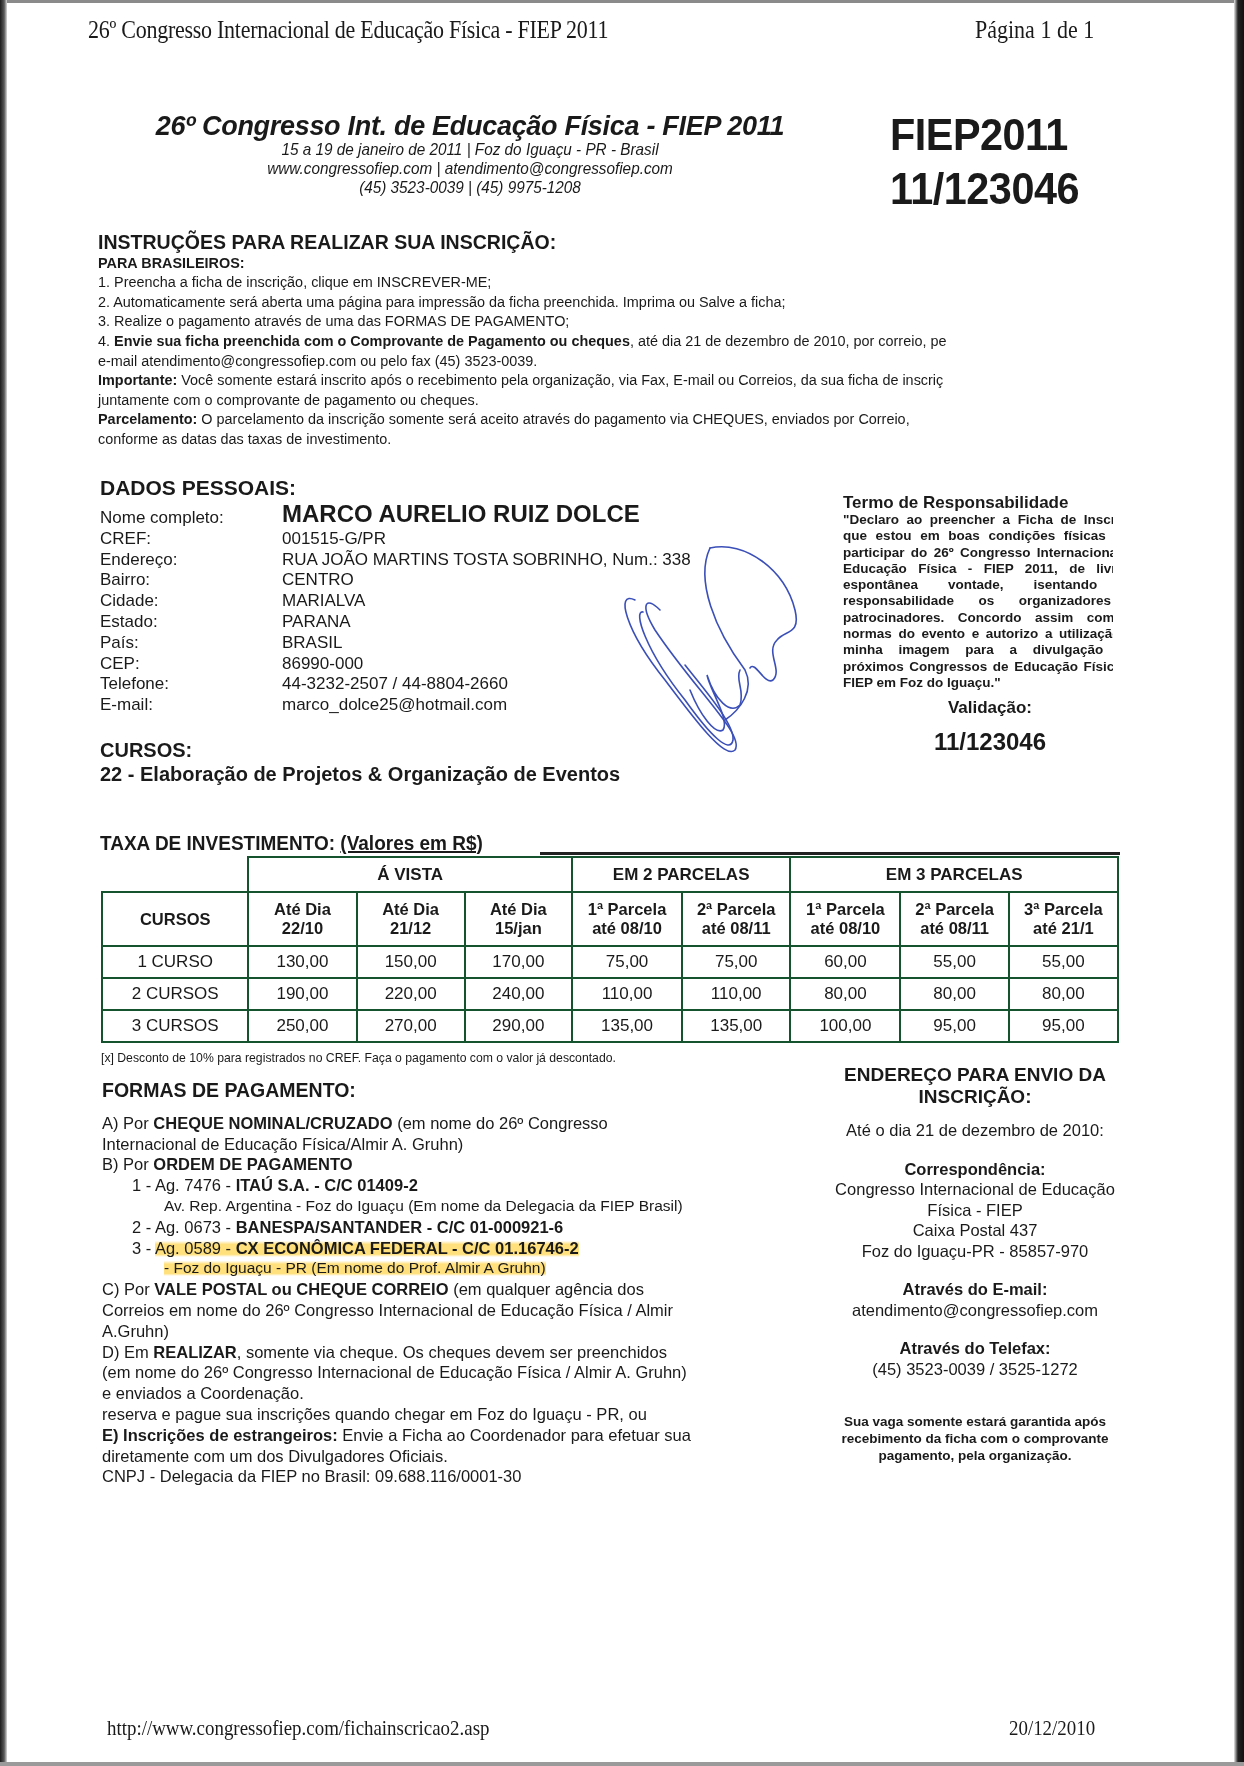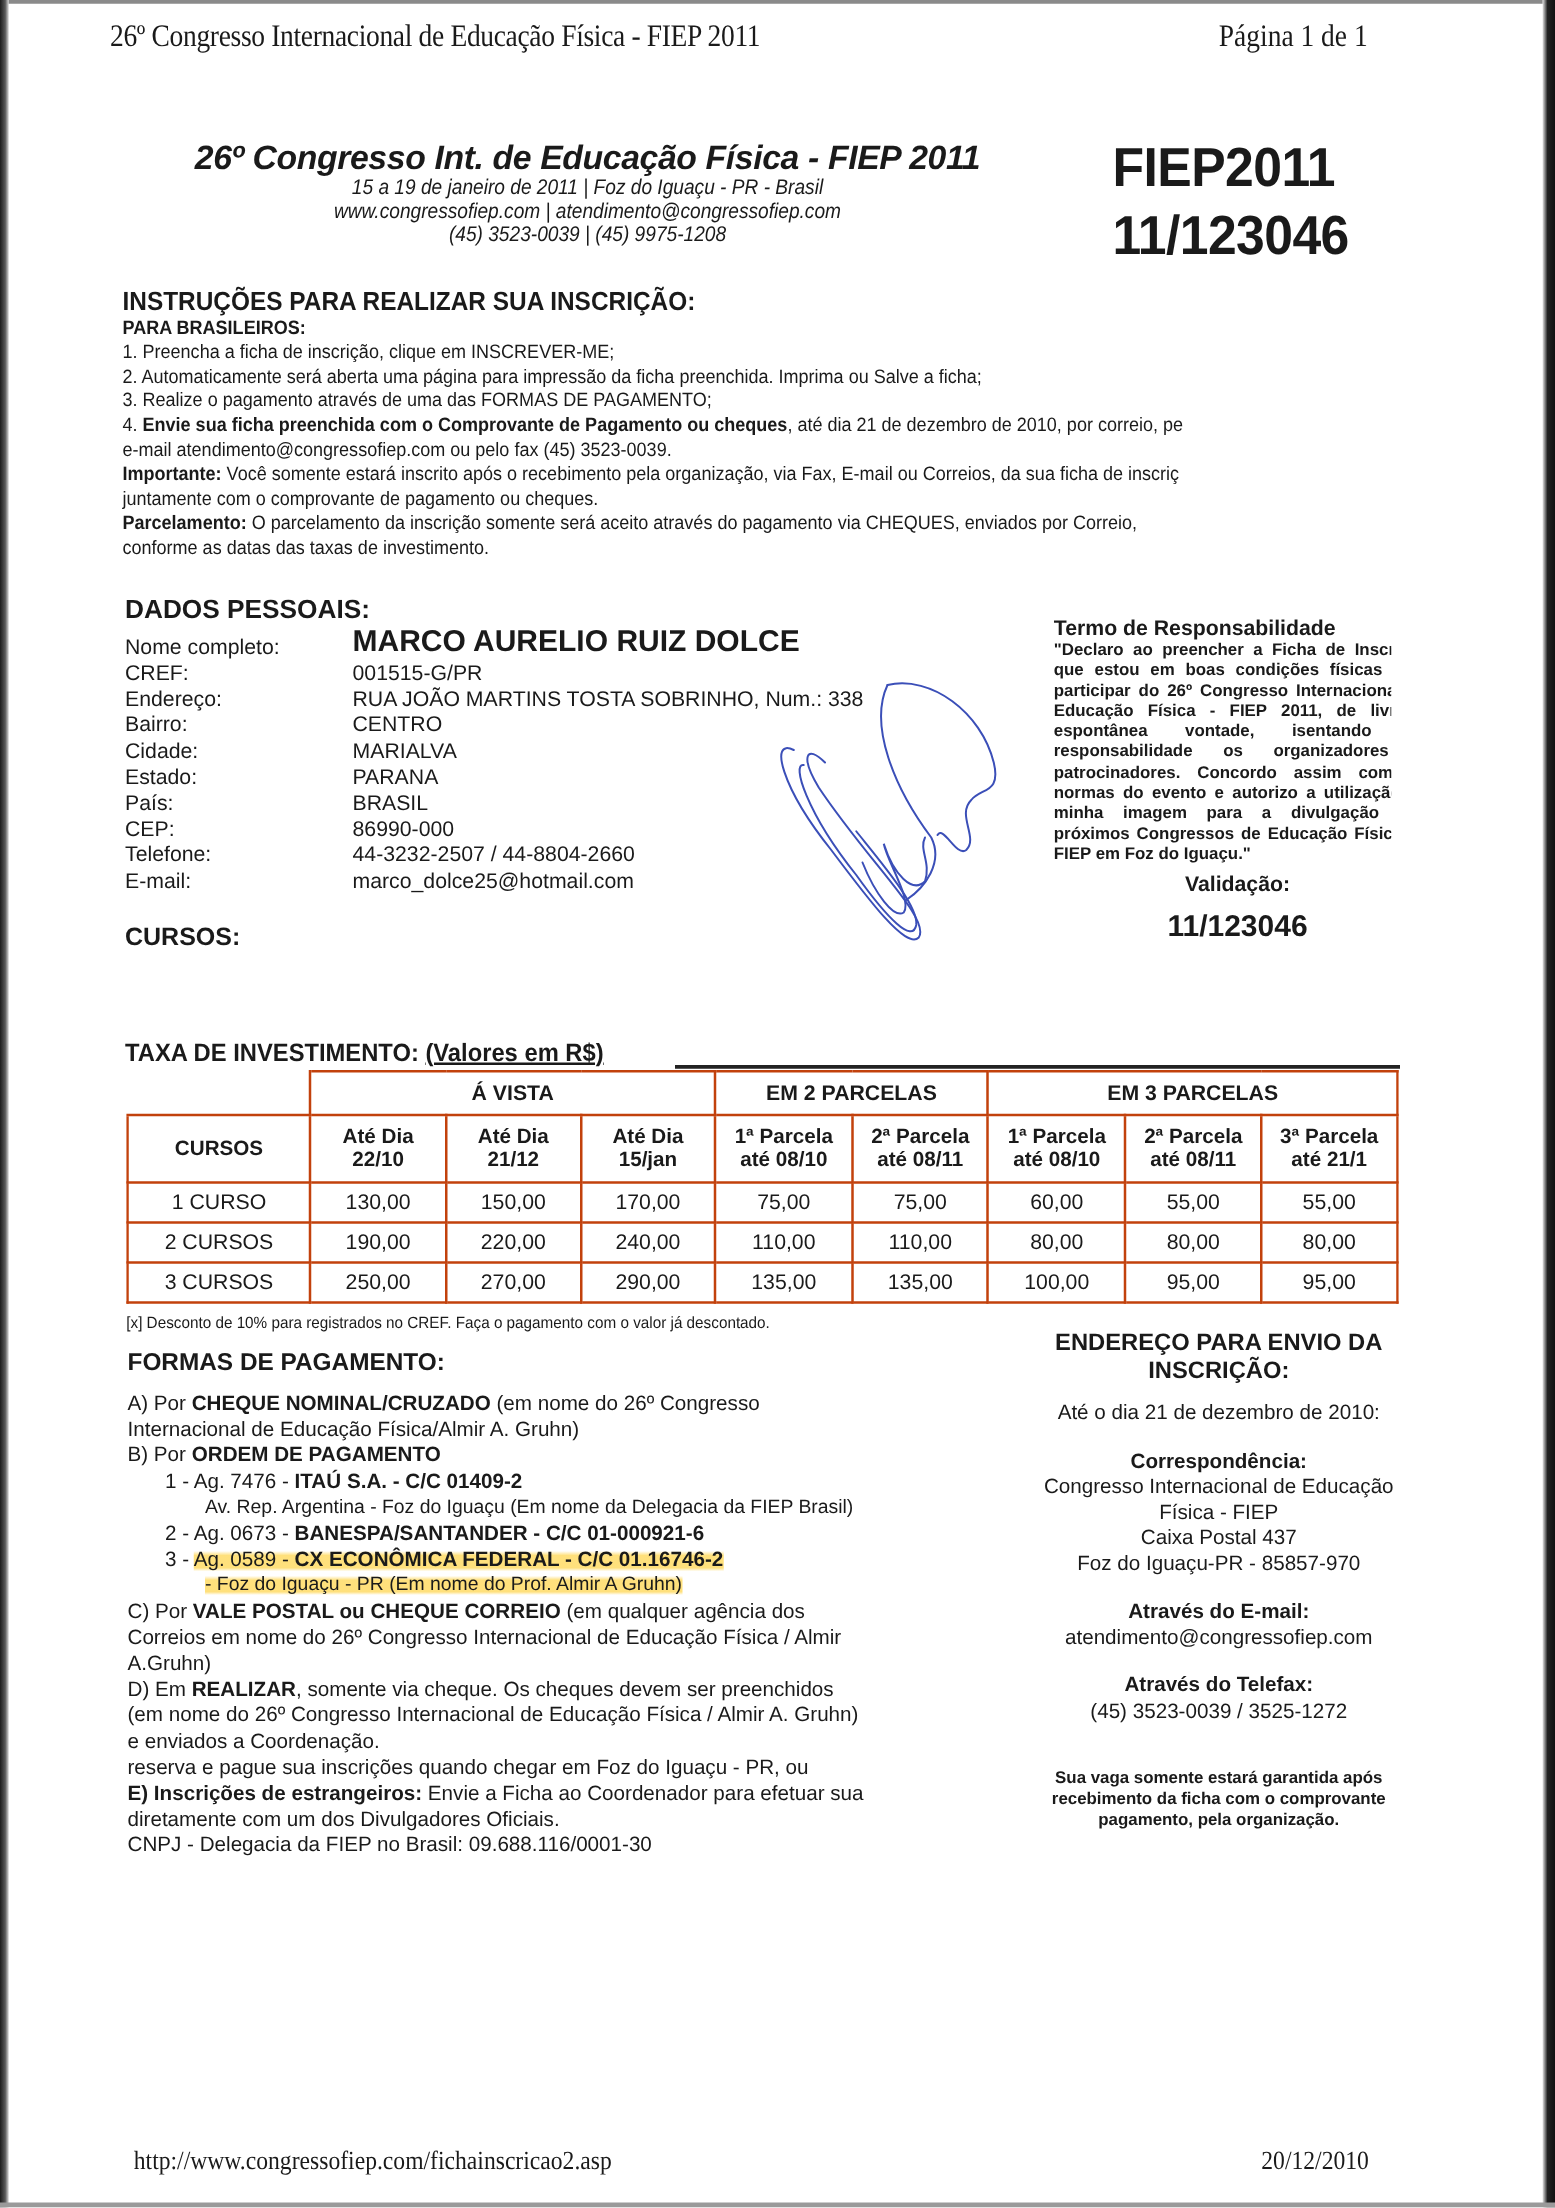--- a/index.html
+++ b/index.html
@@ -45,21 +45,21 @@
 
   .cursos { left: 100px; top: 738px; font-weight: bold; font-size: 20px; line-height: 24px; }
   .cursos .ch { font-weight: normal; font-size: 20px; font-weight: bold; }
 
   .taxa-title { left: 100px; top: 832px; font-size: 20px; font-weight: bold; white-space: nowrap; transform: scaleX(0.95); transform-origin: left top; }
   .taxa-title .u { text-decoration: underline; }
   .taxa-line { left: 540px; top: 852px; width: 580px; height: 3px; background: #222; }
 
   .price-wrap { left: 101px; top: 856px; width: 1018px; height: 196px; overflow: hidden; }
   table.price { border-collapse: collapse; table-layout: fixed; font-size: 17px; }
-  table.price td, table.price th { border: 2px solid #c2410c; text-align: center; padding: 0; overflow: hidden; white-space: nowrap; }
+  table.price td, table.price th { border: 2px solid #14532d; text-align: center; padding: 0; overflow: hidden; white-space: nowrap; }
   table.price th { font-weight: bold; }
   table.price tr.g th { height: 33px; font-size: 17px; }
   table.price tr.s th { height: 52px; font-size: 16.5px; line-height: 19px; }
   table.price td { height: 30px; }
   table.price .blank { border-top: none; border-left: none; }
   .note { left: 101px; top: 1050px; font-size: 13px; white-space: nowrap; transform: scaleX(0.94); transform-origin: left top; }
 
   .formas { left: 102px; top: 1080px; width: 700px; font-size: 16.5px; line-height: 20.8px; }
   .formas h2 { font-size: 19.5px; margin: 0 0 12px 0; font-weight: bold; }
   .formas p { margin: 0; white-space: nowrap; }
@@ -178,20 +178,21 @@
   <div class="tt">Termo de Responsabilidade</div>
   <div class="tb">"Declaro ao preencher a Ficha de Inscrição que estou em boas condições físicas para participar do 26º Congresso Internacional de Educação Física - FIEP 2011, de livre e espontânea vontade, isentando de responsabilidade os organizadores e patrocinadores. Concordo assim com as normas do evento e autorizo a utilização da minha imagem para a divulgação dos próximos Congressos de Educação Física da FIEP em Foz do Iguaçu."</div>
 </div>
 <div class="abs valid">
   <div class="vl">Validação:</div>
   <div class="vn">11/123046</div>
 </div>
 
 <div class="abs cursos">
   <div class="ch">CURSOS:</div>
+  <div>22 - Elaboração de Projetos &amp; Organização de Eventos</div>
 </div>
 
 <div class="abs taxa-title"><span>TAXA DE INVESTIMENTO: </span><span class="u">(Valores em R$)</span></div>
 <div class="abs taxa-line"></div>
 
 <div class="abs price-wrap">
 <table class="price">
   <colgroup>
     <col style="width:152px">
         <col style="width:113px">

